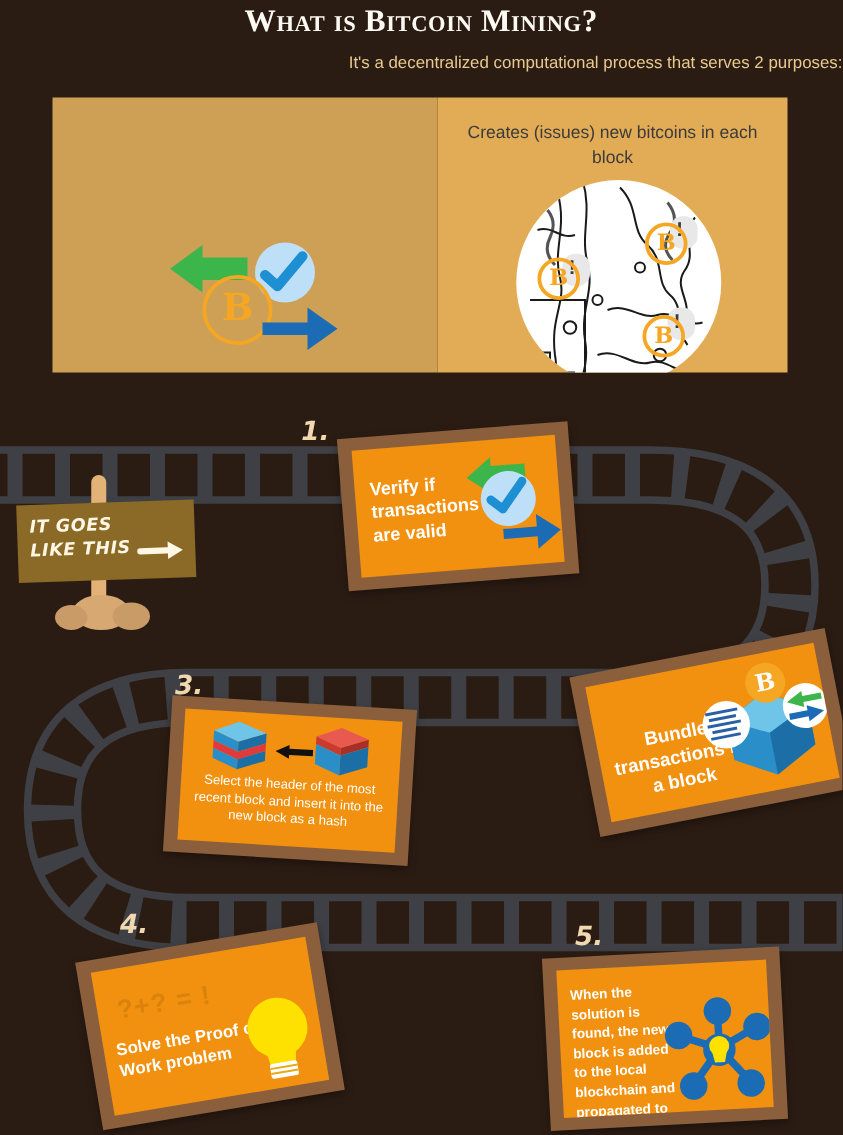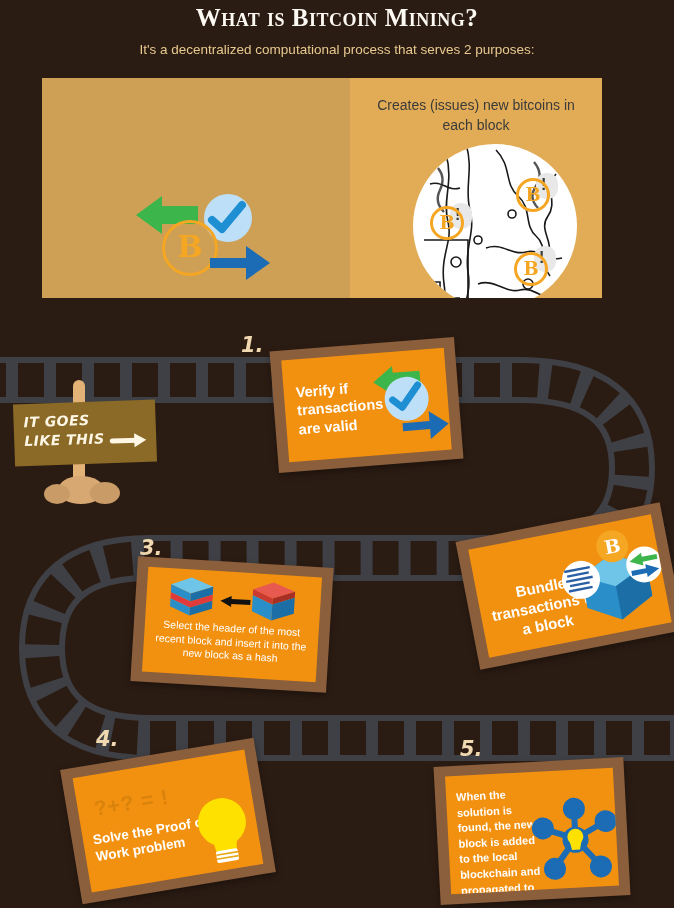--- a/index.html
+++ b/index.html
@@ -11,29 +11,29 @@
   #stage{position:absolute;inset:0;width:674px;height:908px;overflow:hidden;border-radius:13px;}
 
   
   .title{
     position:absolute;left:0;top:4px;width:674px;text-align:center;
     font-family:"Liberation Serif", serif;
     font-size:25px;font-weight:bold;color:#fdfaf3;
     letter-spacing:.5px;font-variant:small-caps;
   }
   .subtitle{
-    position:absolute;left:0;top:42px;width:674px;text-align:center;
+    position:absolute;left:0;top:42px;width:674px;text-align:right;
     font-size:13.5px;color:#e8c98f;
   }
 
   
   .panels{position:absolute;left:42px;top:78px;width:590px;height:220px;display:flex;}
   .panel{position:relative;overflow:hidden;}
   .panel.left{width:308px;background:#cda055;}
-  .panel.right{width:252px;background:#e2ab55;}
+  .panel.right{width:280px;background:#e2ab55;}
   .panel-text{
     position:absolute;left:0;top:18px;width:100%;text-align:center;
     font-size:14px;line-height:20px;color:#3b3b3b;padding:0 14px;
     box-sizing:border-box;
   }
   .panel.right .panel-text{top:17px;}
 
   
   .gfx-verify{position:absolute;}
 

